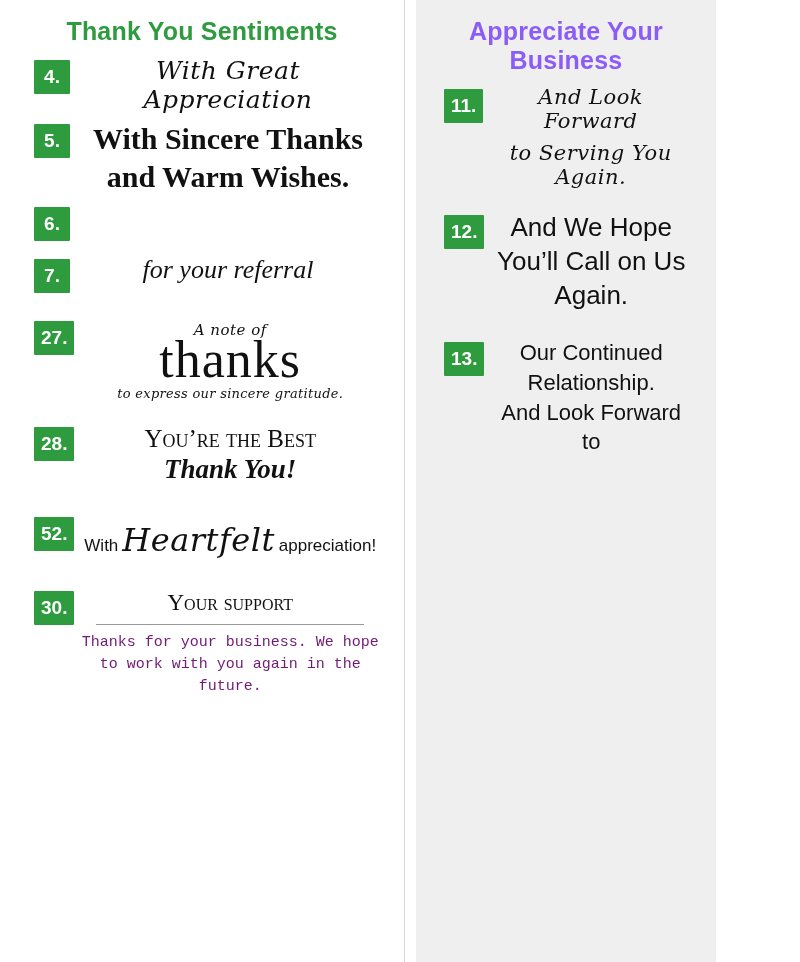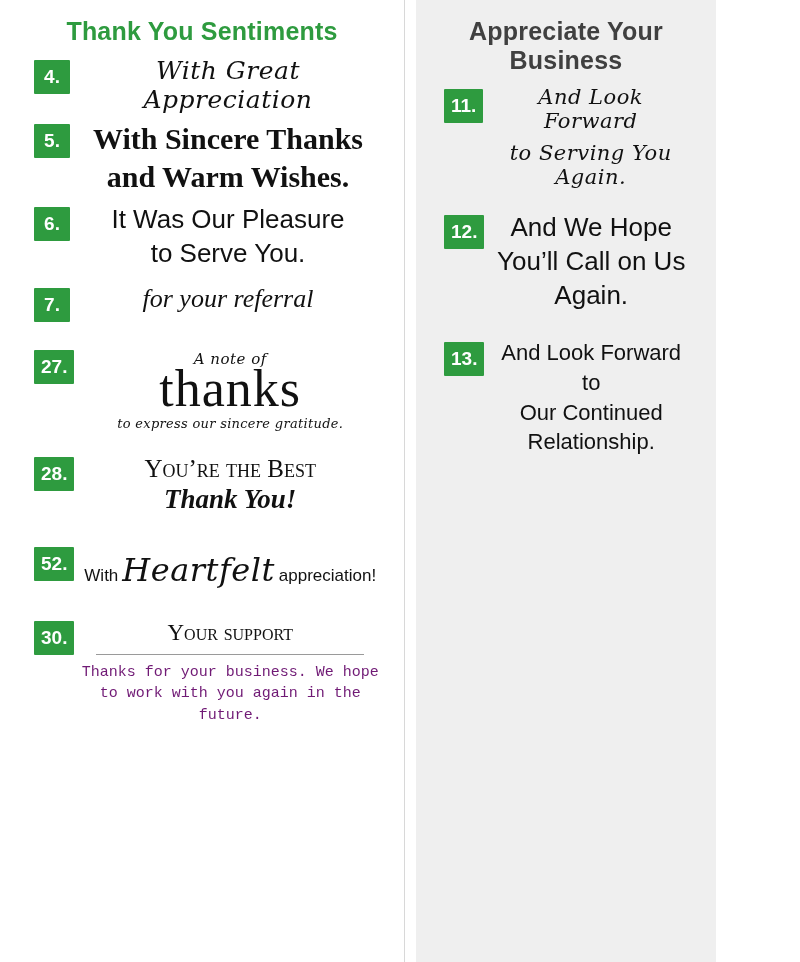--- a/index.html
+++ b/index.html
@@ -40,21 +40,21 @@
   .col-head {
     text-align: center;
     color: #2e9b3f;
     font-size: 25px;
     font-weight: bold;
     letter-spacing: 0.2px;
     padding-top: 17px;
     padding-bottom: 10px;
   }
   .col-head.right {
-    color: #404040;
+    color: #8b5cf6;
     text-align: center;
   }
   .entry {
     display: flex;
     align-items: flex-start;
     margin-bottom: 6px;
   }
   .num {
     flex: 0 0 auto;
     background: #2e9b3f;
@@ -210,24 +210,20 @@
       <div class="entry">
         <div class="num">5.</div>
         <div class="body s-bold-serif">
           <span class="line">With Sincere Thanks</span>
           <span class="line">and Warm Wishes.</span>
         </div>
       </div>
 
       <div class="entry">
         <div class="num">6.</div>
-        <div class="body s-sans">
-          <span class="line">It Was Our Pleasure</span>
-          <span class="line">to Serve You.</span>
-        </div>
       </div>
 
       <div class="entry" style="margin-top:14px;margin-bottom:18px;">
         <div class="num">7.</div>
         <div class="body s-italic-serif">
           <span class="line">for your referral</span>
         </div>
       </div>
 
       <div class="entry" style="margin-top:24px;margin-bottom:22px;">
@@ -288,21 +284,21 @@
         <div class="num">12.</div>
         <div class="body s-sans">
           <span class="line">And We Hope</span>
           <span class="line">You’ll Call on Us Again.</span>
         </div>
       </div>
 
       <div class="entry" style="margin-top:26px;">
         <div class="num">13.</div>
         <div class="body s-sans-sm">
+          <span class="line">Our Continued Relationship.</span>
           <span class="line">And Look Forward to</span>
-          <span class="line">Our Continued Relationship.</span>
         </div>
       </div>
 
     </div>
   </div>
 
 </div>
 
 </body></html>

